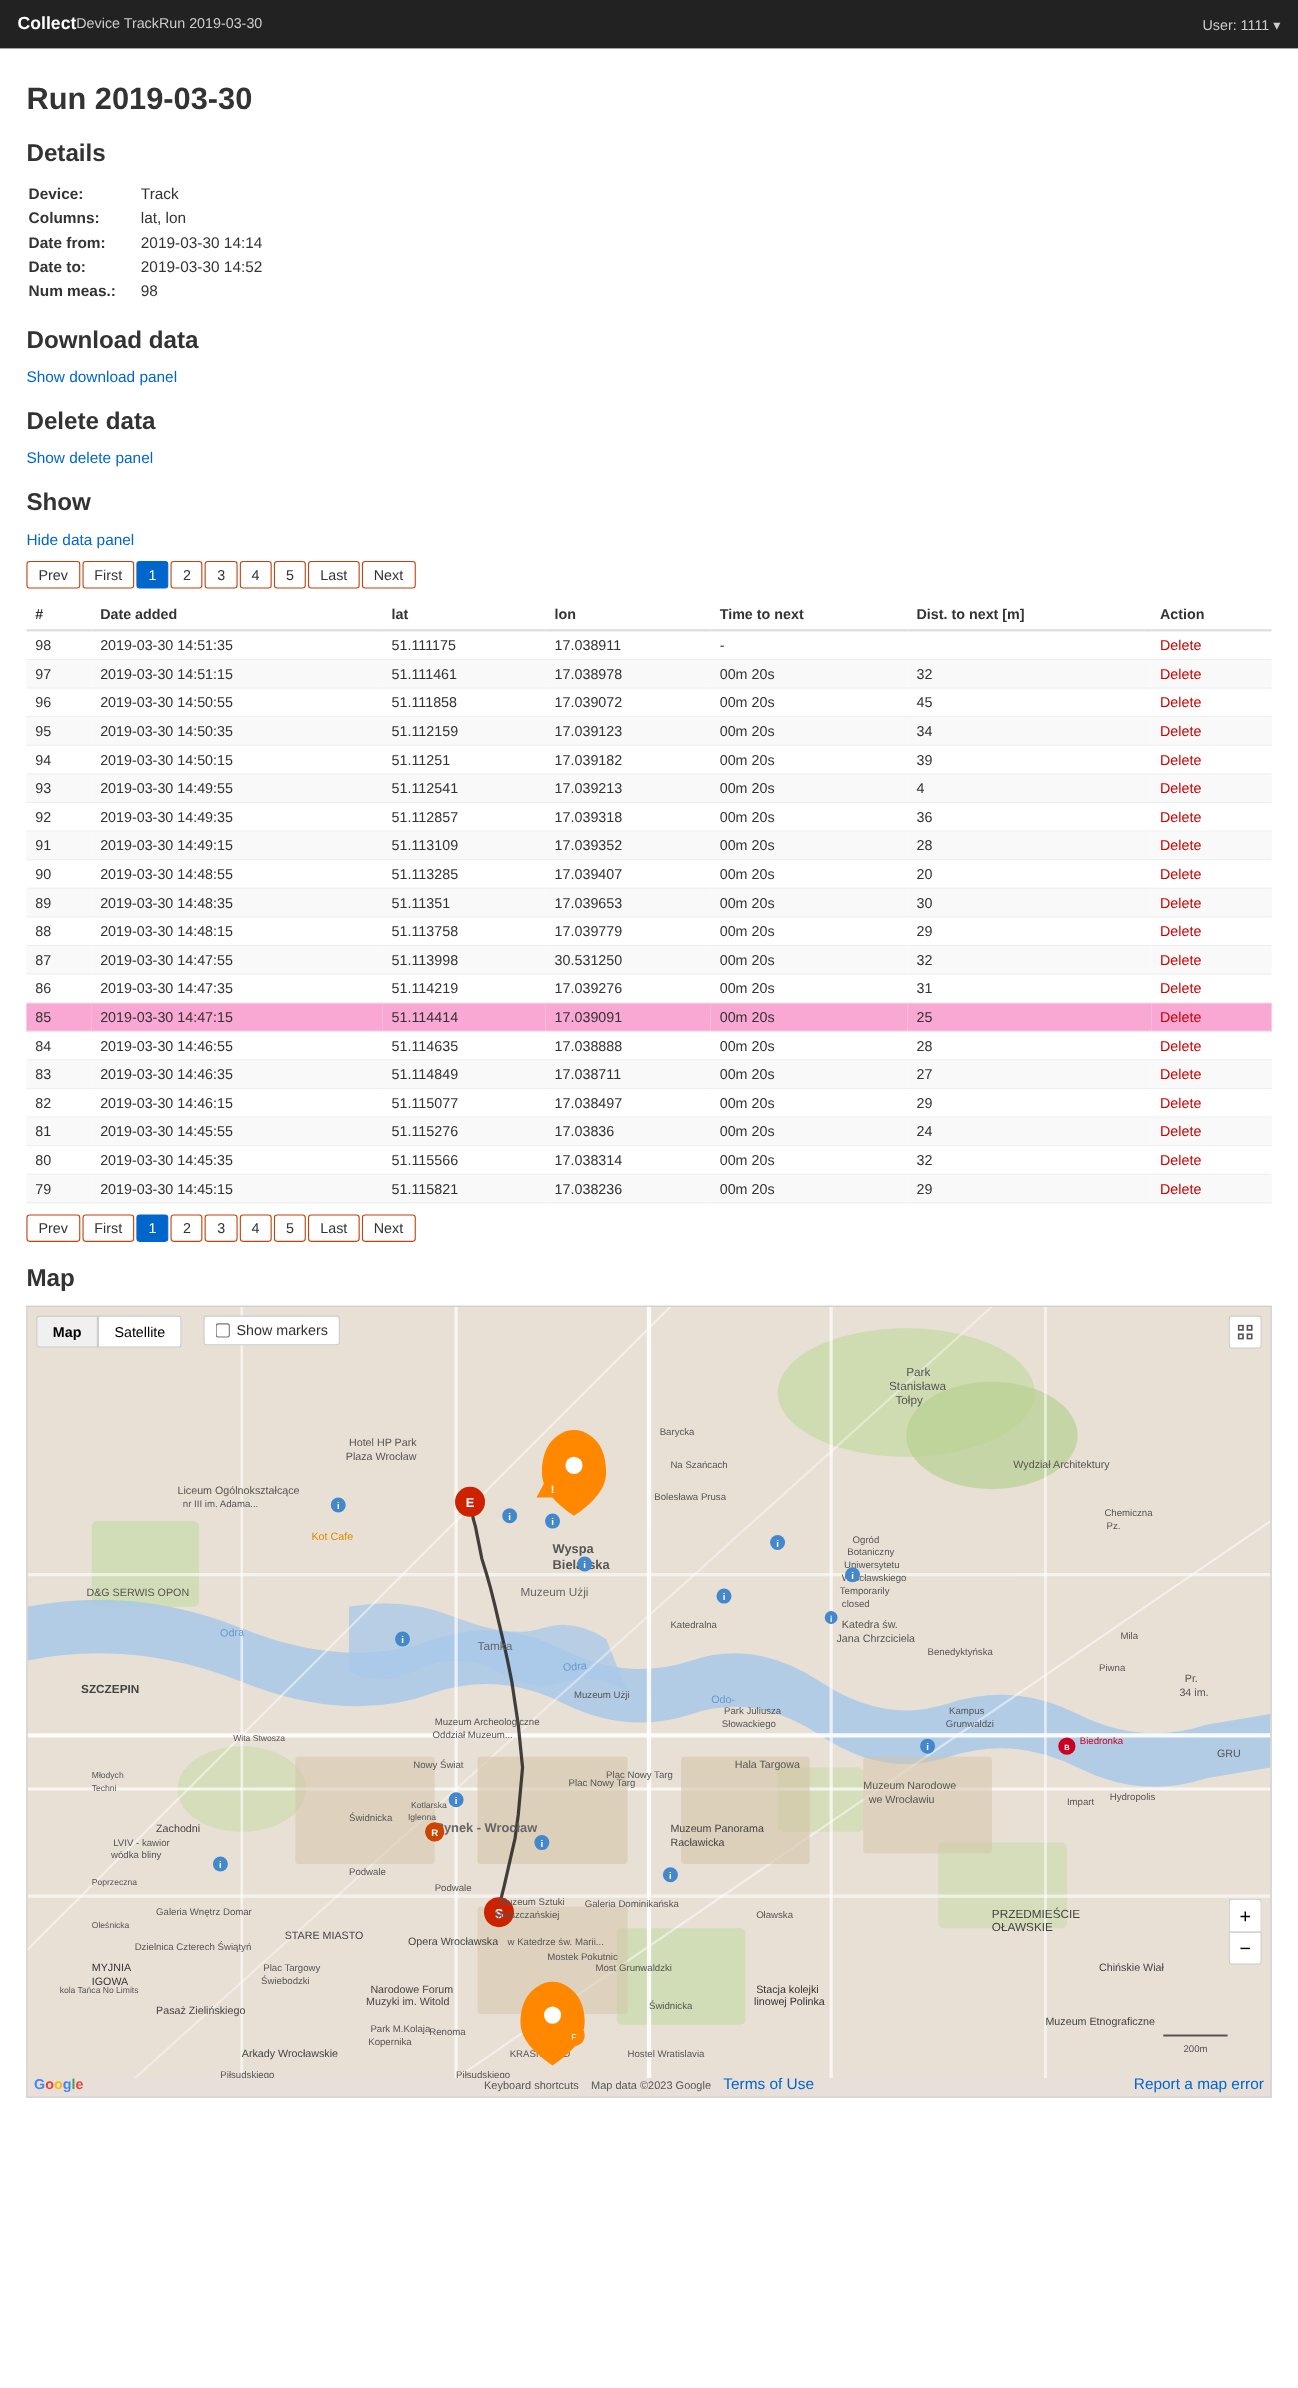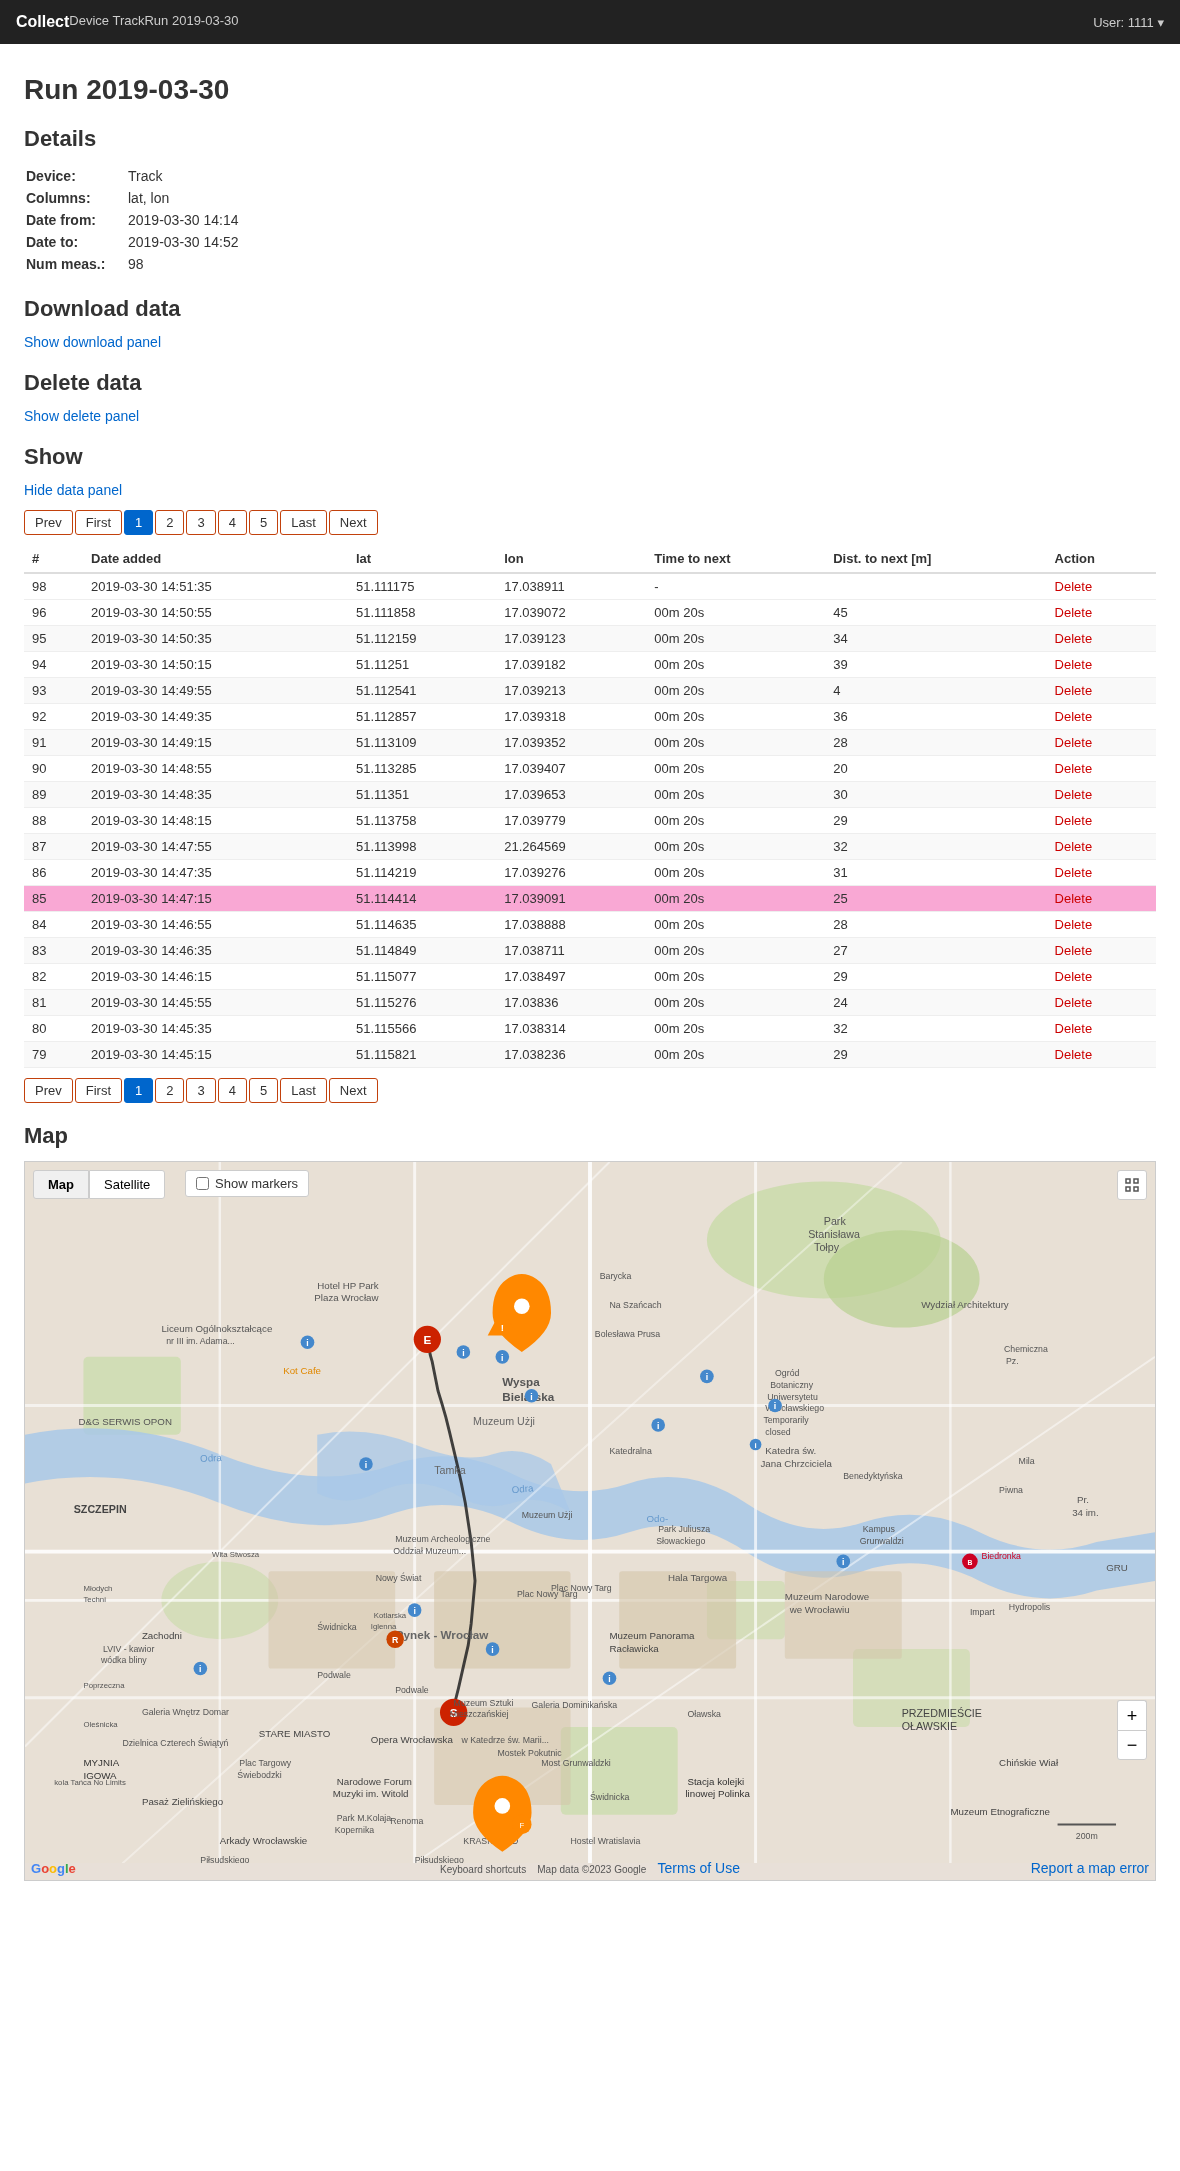--- a/index.html
+++ b/index.html
@@ -264,20 +264,29 @@
     <tbody id="data-tbody">
     <tr style="background: rgb(255, 255, 255);">
           <td>98</td>
           <td>2019-03-30 14:51:35</td>
           <td>51.111175</td>
           <td>17.038911</td>
           <td>-</td>
           <td></td>
           <td><a class="delete-link">Delete</a></td>
         </tr>
+        <tr style="background: rgb(249, 249, 249);">
+          <td>97</td>
+          <td>2019-03-30 14:51:15</td>
+          <td>51.111461</td>
+          <td>17.038978</td>
+          <td>00m 20s</td>
+          <td>32</td>
+          <td><a class="delete-link">Delete</a></td>
+        </tr>
         <tr style="background: rgb(255, 255, 255);">
           <td>96</td>
           <td>2019-03-30 14:50:55</td>
           <td>51.111858</td>
           <td>17.039072</td>
           <td>00m 20s</td>
           <td>45</td>
           <td><a class="delete-link">Delete</a></td>
         </tr>
         <tr style="background: rgb(249, 249, 249);">
@@ -349,21 +358,21 @@
           <td>51.113758</td>
           <td>17.039779</td>
           <td>00m 20s</td>
           <td>29</td>
           <td><a class="delete-link">Delete</a></td>
         </tr>
         <tr style="background: rgb(249, 249, 249);">
           <td>87</td>
           <td>2019-03-30 14:47:55</td>
           <td>51.113998</td>
-          <td>21.264569</td>
+          <td>30.531250</td>
           <td>00m 20s</td>
           <td>32</td>
           <td><a class="delete-link">Delete</a></td>
         </tr>
         <tr style="background: rgb(255, 255, 255);">
           <td>86</td>
           <td>2019-03-30 14:47:35</td>
           <td>51.114219</td>
           <td>17.039276</td>
           <td>00m 20s</td>

